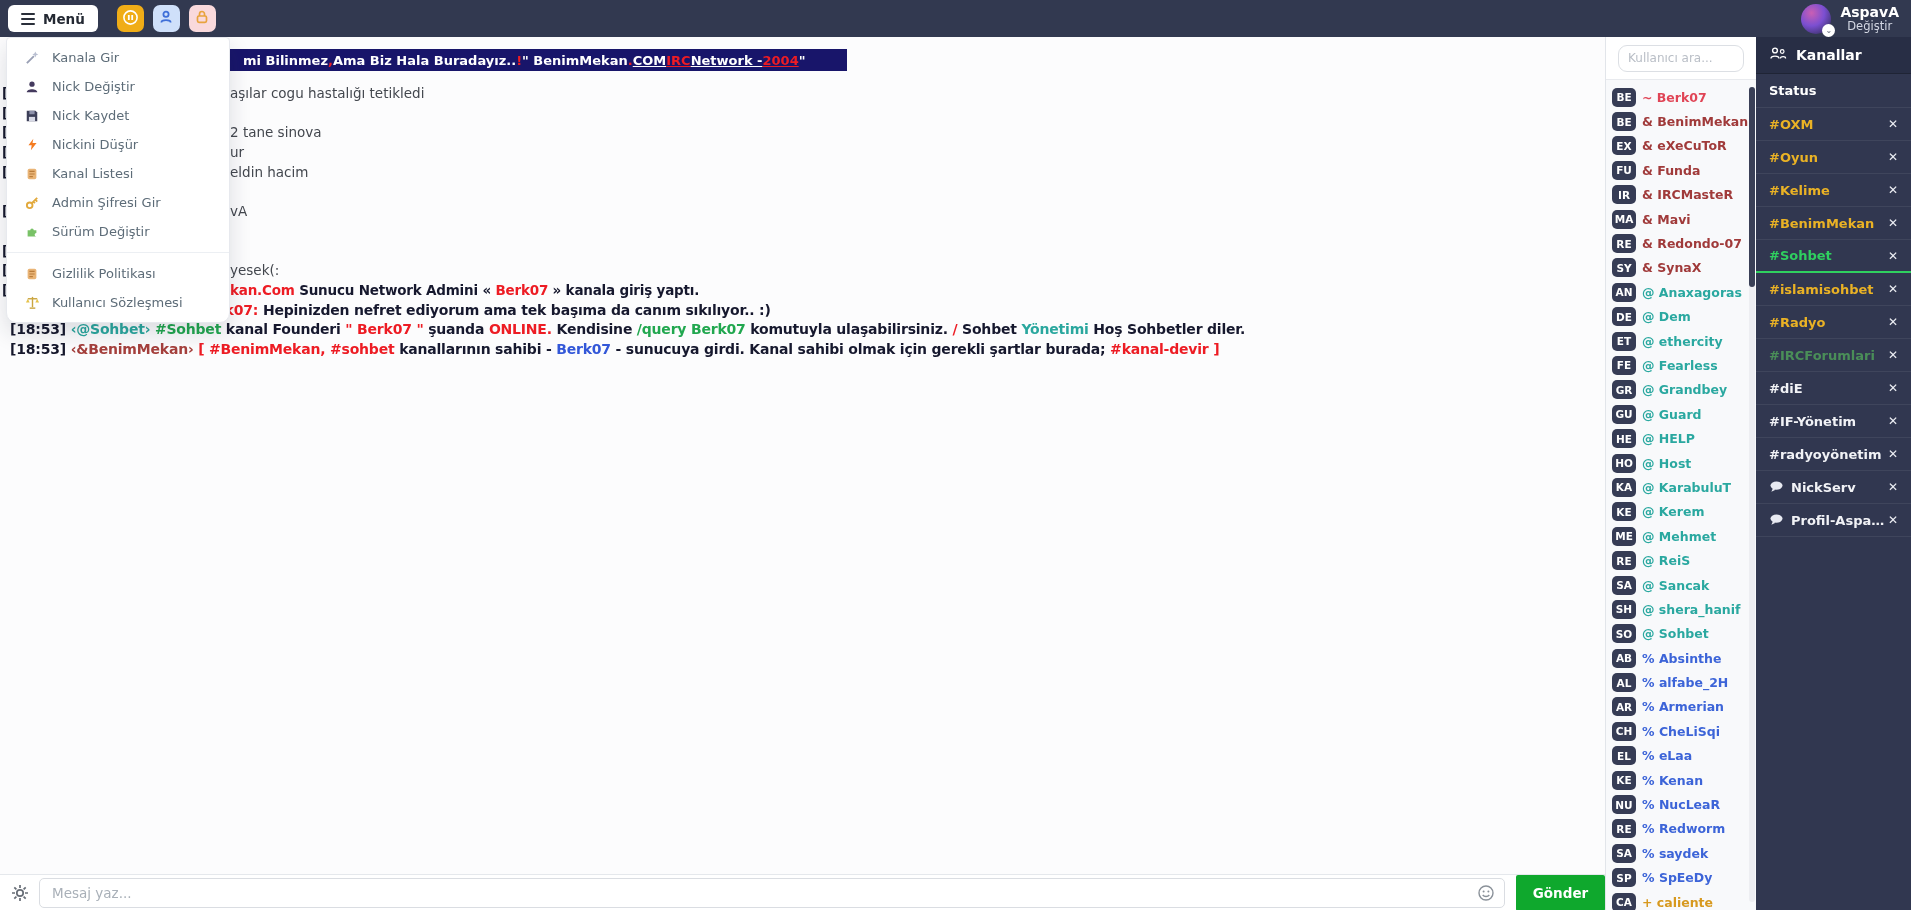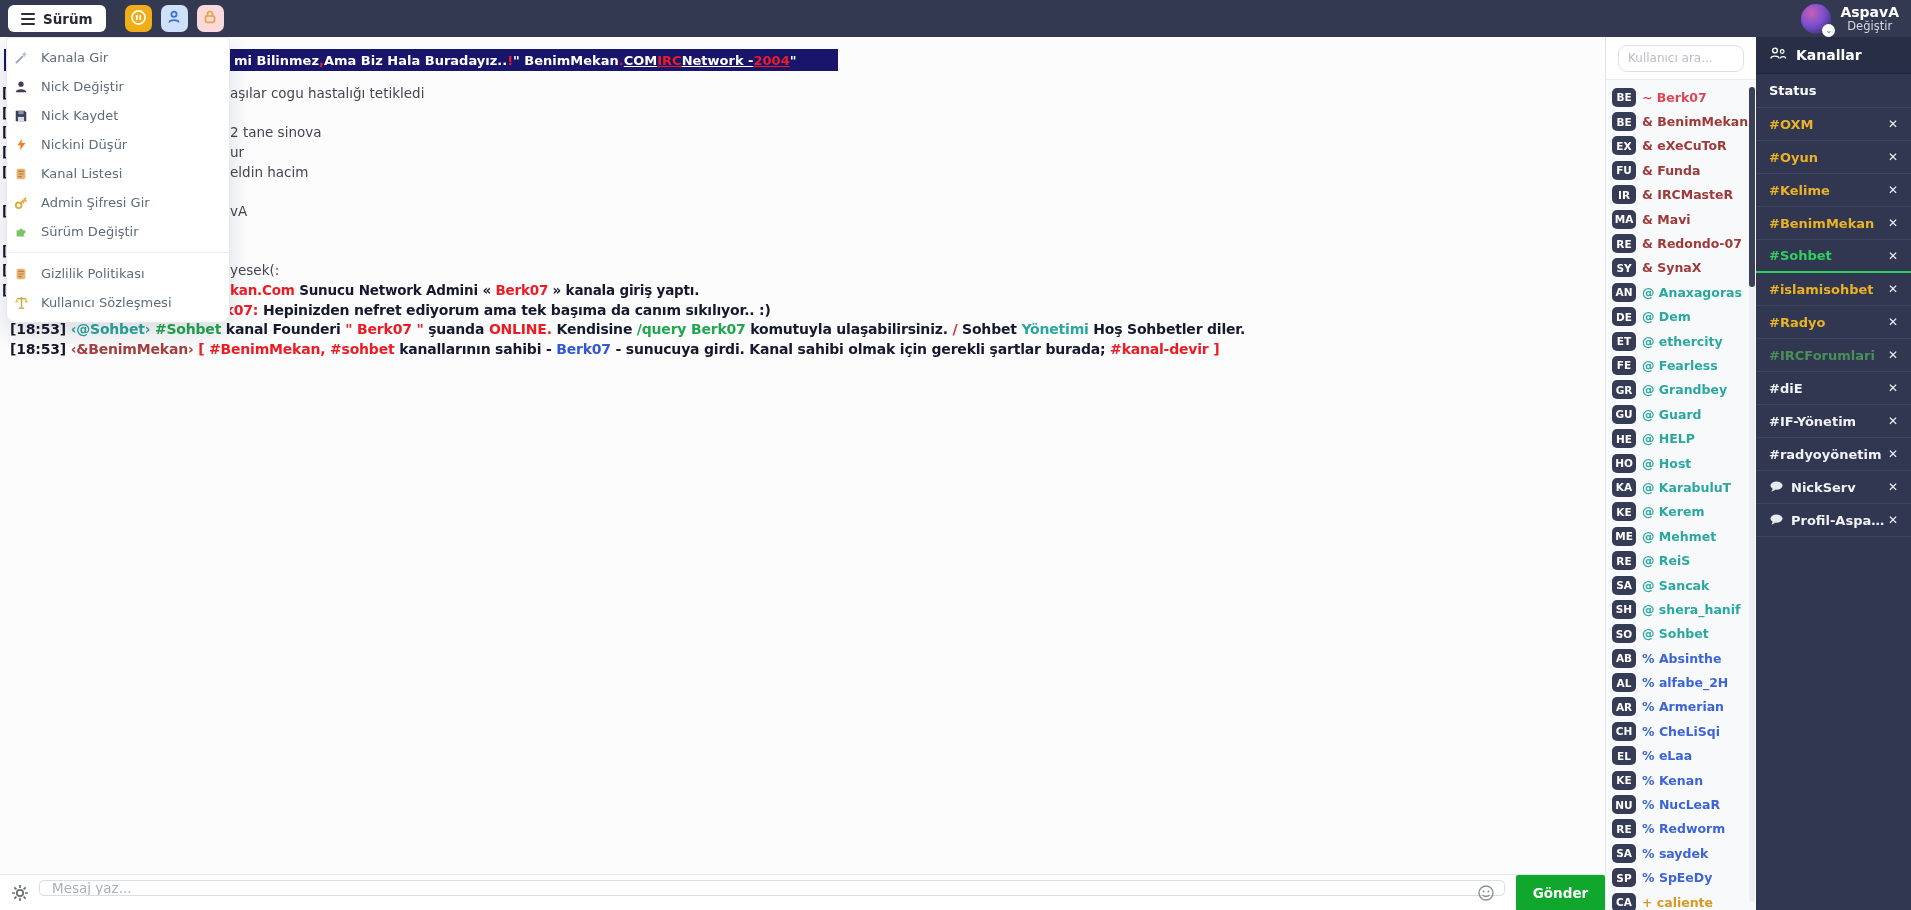--- a/index.html
+++ b/index.html
@@ -21,36 +21,36 @@
   .profile{margin-left:auto;margin-right:12px;display:flex;align-items:center;gap:9px;}
   .avatar{position:relative;width:30px;height:30px;border-radius:50%;
           background:radial-gradient(circle at 35% 30%,#c95fb4 0%,#7b4fd1 45%,#232746 100%);}
   .avatar .chev{position:absolute;right:-4px;bottom:-3px;width:13px;height:13px;background:#fff;
           border-radius:50%;display:flex;align-items:center;justify-content:center;
           font-size:8px;color:#7b8190;font-weight:bold;}
   .pr-name{color:#fff;font-size:14px;font-weight:bold;line-height:15px;text-align:right;}
   .pr-action{color:#d4d8e4;font-size:11.5px;line-height:13px;text-align:center;cursor:pointer;}
   
   .chat-col{position:absolute;left:0;top:37px;width:1605px;height:873px;background:#fcfcfd;overflow:hidden;}
-  .topic{position:absolute;left:4px;top:12px;height:22px;width:834px;background:#18156a;
+  .topic{position:absolute;left:13px;top:12px;height:22px;width:834px;background:#18156a;
          display:flex;align-items:center;padding-left:230px;box-sizing:border-box;
          font-size:13px;font-weight:bold;white-space:nowrap;}
   .topic span.u{text-decoration:underline;}
   .messages{position:absolute;left:0;top:47px;width:100%;}
   .line{position:relative;height:19.7px;line-height:19.7px;font-size:14px;
         white-space:nowrap;padding-left:10px;}
   .line.frag{padding-left:230px;font-size:13.5px;}
   .edge{position:absolute;left:2px;top:0;color:#16182c;font-weight:bold;}
   .time{color:#16182c;font-weight:bold;letter-spacing:-0.2px;}
   
   .composer{position:absolute;left:0;bottom:0;width:1605px;height:36px;background:#fff;
             border-top:1px solid #e5e8ec;display:flex;align-items:center;box-sizing:border-box;}
   .gear{margin-left:10px;display:flex;cursor:pointer;}
   .input-wrap{position:relative;flex:1;margin-left:9px;height:30px;}
-  .msg-input{width:100%;height:16px;box-sizing:border-box;border:1px solid #dadde2;border-radius:5px;
+  .msg-input{width:100%;height:30px;box-sizing:border-box;border:1px solid #dadde2;border-radius:5px;
              padding:0 34px 0 12px;font-size:13.5px;color:#3c4148;font-family:inherit;outline:none;}
   .msg-input::placeholder{color:#a9b0b8;}
   .emoji{position:absolute;right:10px;top:6px;cursor:pointer;}
   .send-btn{margin-left:11px;width:89px;height:36px;background:#0fa82d;color:#fff;border:none;
             font-size:13.5px;font-weight:bold;cursor:pointer;font-family:inherit;border-radius:2px;}
   
   .userlist{position:absolute;left:1605px;top:37px;width:151px;height:873px;background:#f8f9fb;
             border-left:1px solid #e2e5ea;box-sizing:border-box;overflow:hidden;}
   .search-wrap{height:42px;background:#fff;border-bottom:1px solid #e8eaee;display:flex;
                align-items:center;justify-content:center;}
@@ -71,38 +71,38 @@
   .chan-item{height:33px;display:flex;align-items:center;padding:0 13px;cursor:pointer;
              border-bottom:1px solid rgba(255,255,255,.07);font-weight:bold;font-size:13px;box-sizing:border-box;}
   .chan-item.active{border-bottom:2px solid #2fd05f;}
   .chan-item .x{margin-left:auto;color:#eef0f5;font-size:12px;font-weight:bold;cursor:pointer;}
   .chan-item .bub{margin-right:7px;display:flex;}
   .chan-item.status{height:34px;color:#fff;font-size:13px;cursor:default;}
   
   .dropdown{position:absolute;left:6px;top:37px;width:222px;background:#fff;z-index:60;
             border:1px solid #e7e9ee;border-radius:4px 4px 10px 10px;padding:5px 0;
             box-shadow:0 10px 22px rgba(30,35,60,.14);}
-  .dd-item{height:29px;display:flex;align-items:center;gap:12px;padding-left:6px;
+  .dd-item{height:29px;display:flex;align-items:center;gap:12px;padding-left:17px;
            font-size:13px;color:#5d6c78;cursor:pointer;}
   .dd-sep{height:1px;background:#eceff3;margin:6px 0;}
   .dd-ico{width:16px;height:16px;display:flex;align-items:center;justify-content:center;}
 </style>
 </head>
 <body>
 
 <div class="app">
 
   <header class="topbar">
     <button class="menu-btn">
       <span class="burger">
           <i></i>
           <i></i>
           <i></i>
         </span>
-      <span>Sürüm</span>
+      <span>Menü</span>
     </button>
     <button class="icon-btn amber">
       <span>
         <svg width="17" height="17" viewBox="0 0 16 16">
             <circle cx="8" cy="8" r="6.2" fill="none" stroke="#fff" stroke-width="1.5"></circle>
             <path d="M6.4 5.6v4.8M9.6 5.6v4.8" stroke="#fff" stroke-width="1.7"></path>
           </svg>
       </span>
     </button>
     <button class="icon-btn blue">

